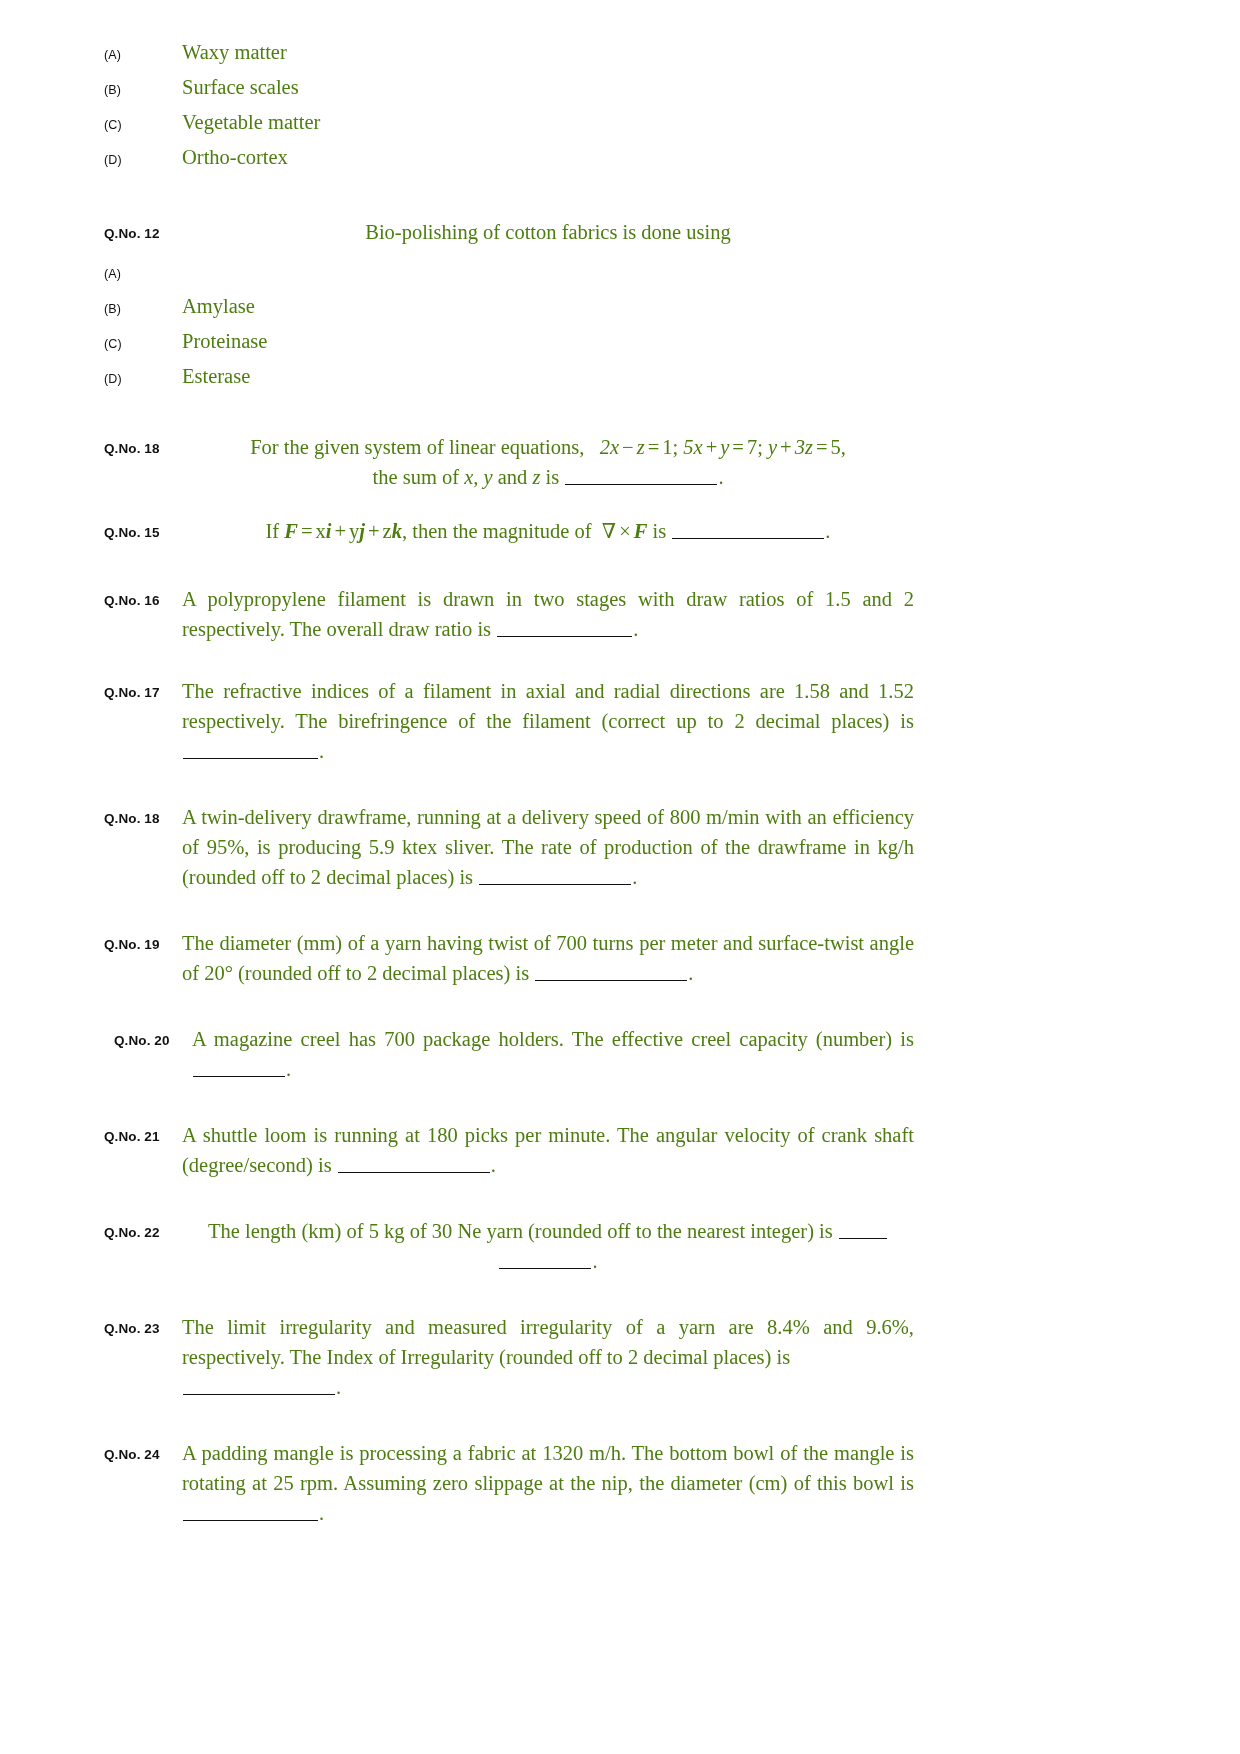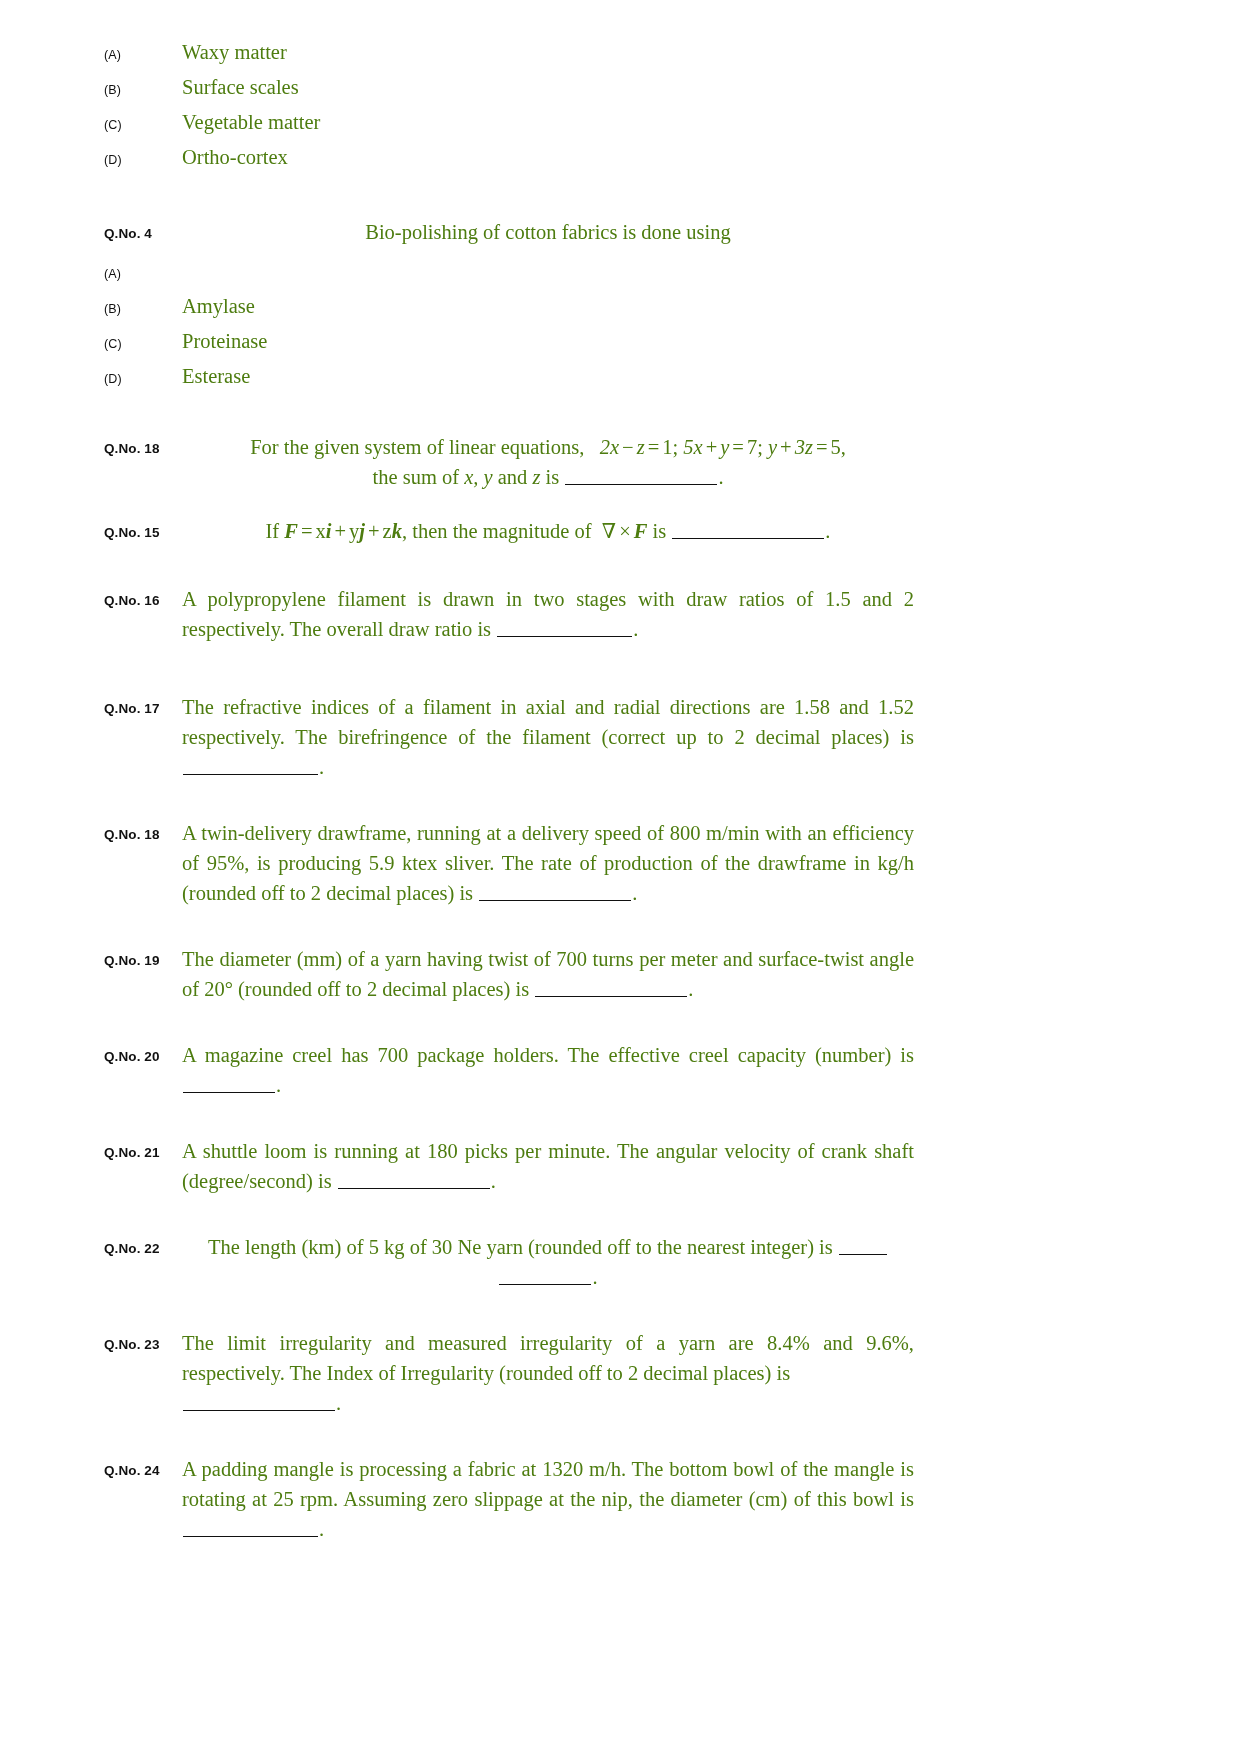--- a/index.html
+++ b/index.html
@@ -117,21 +117,21 @@
         <div class="body">Vegetable matter</div>
       </div>
       <div class="row option">
         <div class="label opt">(D)</div>
         <div class="body">Ortho-cortex</div>
       </div>
     </div>
 
     <div class="question" style="margin-top:42px;">
       <div class="row">
-        <div class="label">Q.No. 4</div>
+        <div class="label">Q.No. 12</div>
         <div class="body nojust">Bio-polishing of cotton fabrics is done using</div>
       </div>
       <div class="optgroup" style="margin-top:8px;">
         <div class="row option">
           <div class="label opt">(A)</div>
         </div>
         <div class="row option">
           <div class="label opt">(B)</div>
           <div class="body">Amylase</div>
         </div>
@@ -186,21 +186,21 @@
     <div class="question" style="margin-top:36px;">
       <div class="row">
         <div class="label">Q.No. 16</div>
         <div class="body">
           <span>A polypropylene filament is drawn in two stages with draw ratios of 1.5 and 2 respectively. The overall draw ratio is</span>
           <span class="blank w-mid"></span><span>.</span>
         </div>
       </div>
     </div>
 
-    <div class="question" style="margin-top:48px;">
+    <div class="question" style="margin-top:32px;">
       <div class="row">
         <div class="label">Q.No. 17</div>
         <div class="body">
           <span>The refractive indices of a filament in axial and radial directions are 1.58 and 1.52 respectively. The birefringence of the filament (correct up to 2 decimal places) is</span><span class="blank w-mid"></span><span>.</span>
         </div>
       </div>
     </div>
 
     <div class="question" style="margin-top:36px;">
       <div class="row">
@@ -215,21 +215,21 @@
     <div class="question" style="margin-top:36px;">
       <div class="row">
         <div class="label">Q.No. 19</div>
         <div class="body">
           <span>The diameter (mm) of a yarn having twist of 700 turns per meter and surface-twist angle of 20° (rounded off to 2 decimal places) is</span>
           <span class="blank w-long"></span><span>.</span>
         </div>
       </div>
     </div>
 
-    <div class="question" style="margin-top:36px;">
+    <div class="question" style="margin-top:36px;margin-left:10px;">
       <div class="row">
         <div class="label">Q.No. 20</div>
         <div class="body">
           <span>A magazine creel has 700 package holders. The effective creel capacity (number) is</span>
           <span class="blank w-short"></span><span>.</span>
         </div>
       </div>
     </div>
 
     <div class="question" style="margin-top:36px;">

